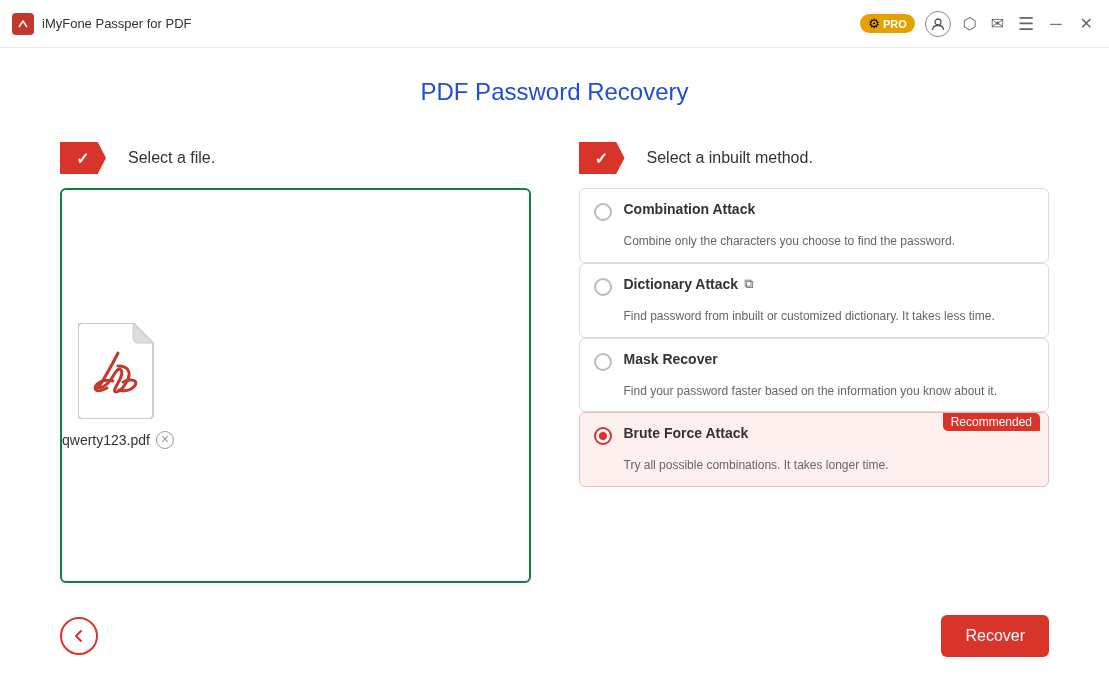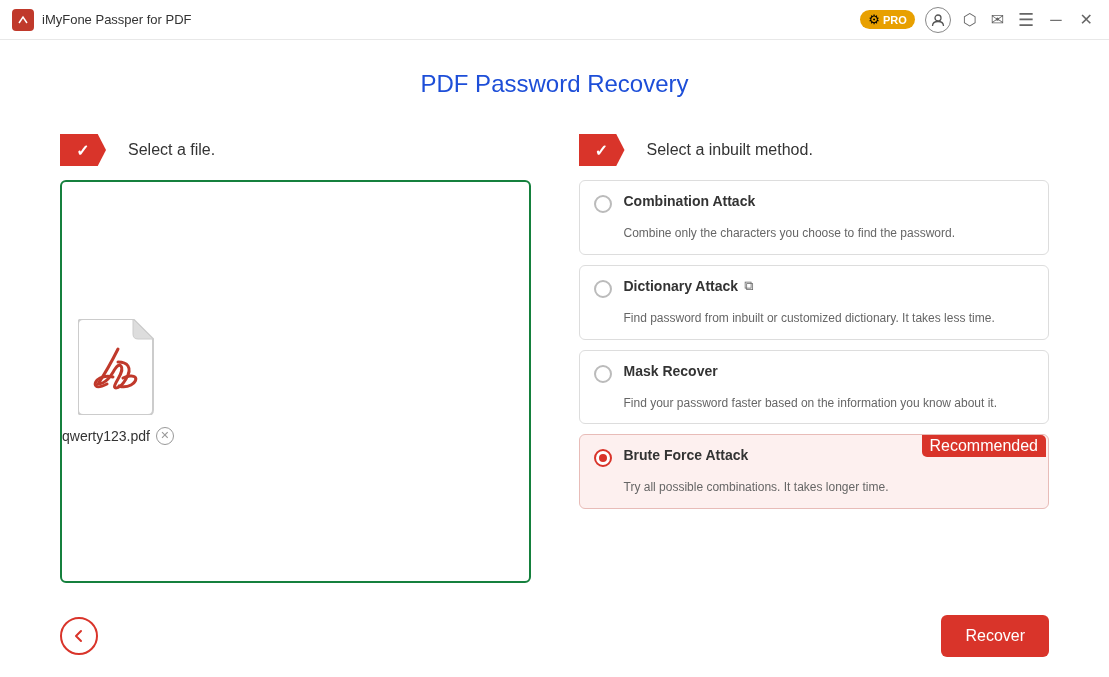--- a/index.html
+++ b/index.html
@@ -14,21 +14,21 @@
     }
 
     
     .title-bar {
       display: flex;
       align-items: center;
       justify-content: space-between;
       background: #fff;
       border-bottom: 1px solid #e8e8e8;
       padding: 0 12px;
-      height: 40px;
+      height: 48px;
       flex-shrink: 0;
     }
     .title-bar-left {
       display: flex;
       align-items: center;
       gap: 8px;
     }
     .app-icon {
       width: 22px;
       height: 22px;
@@ -202,21 +202,20 @@
 
     
     .right-panel {
       flex: 1;
       display: flex;
       flex-direction: column;
     }
     .method-list {
       display: flex;
       flex-direction: column;
-      gap: 10px;
       flex: 1;
     }
     .method-card {
       border: 1px solid #ddd;
       border-radius: 6px;
       padding: 12px 14px;
       display: flex;
       align-items: flex-start;
       gap: 12px;
       cursor: pointer;
@@ -267,24 +266,24 @@
     }
     .method-desc {
       font-size: 12px;
       color: #666;
       margin-top: 16px;
       line-height: 1.4;
     }
     .recommended-badge {
       position: absolute;
       top: 0;
-      right: 2px;
+      right: 8px;
       background: #d9342a;
       color: #fff;
-      font-size: 16px;
+      font-size: 12px;
       padding: 2px 8px;
       border-radius: 0 5px 0 5px;
     }
 
     
     .bottom-bar {
       display: flex;
       align-items: center;
       justify-content: space-between;
       padding: 12px 60px 20px 60px;

